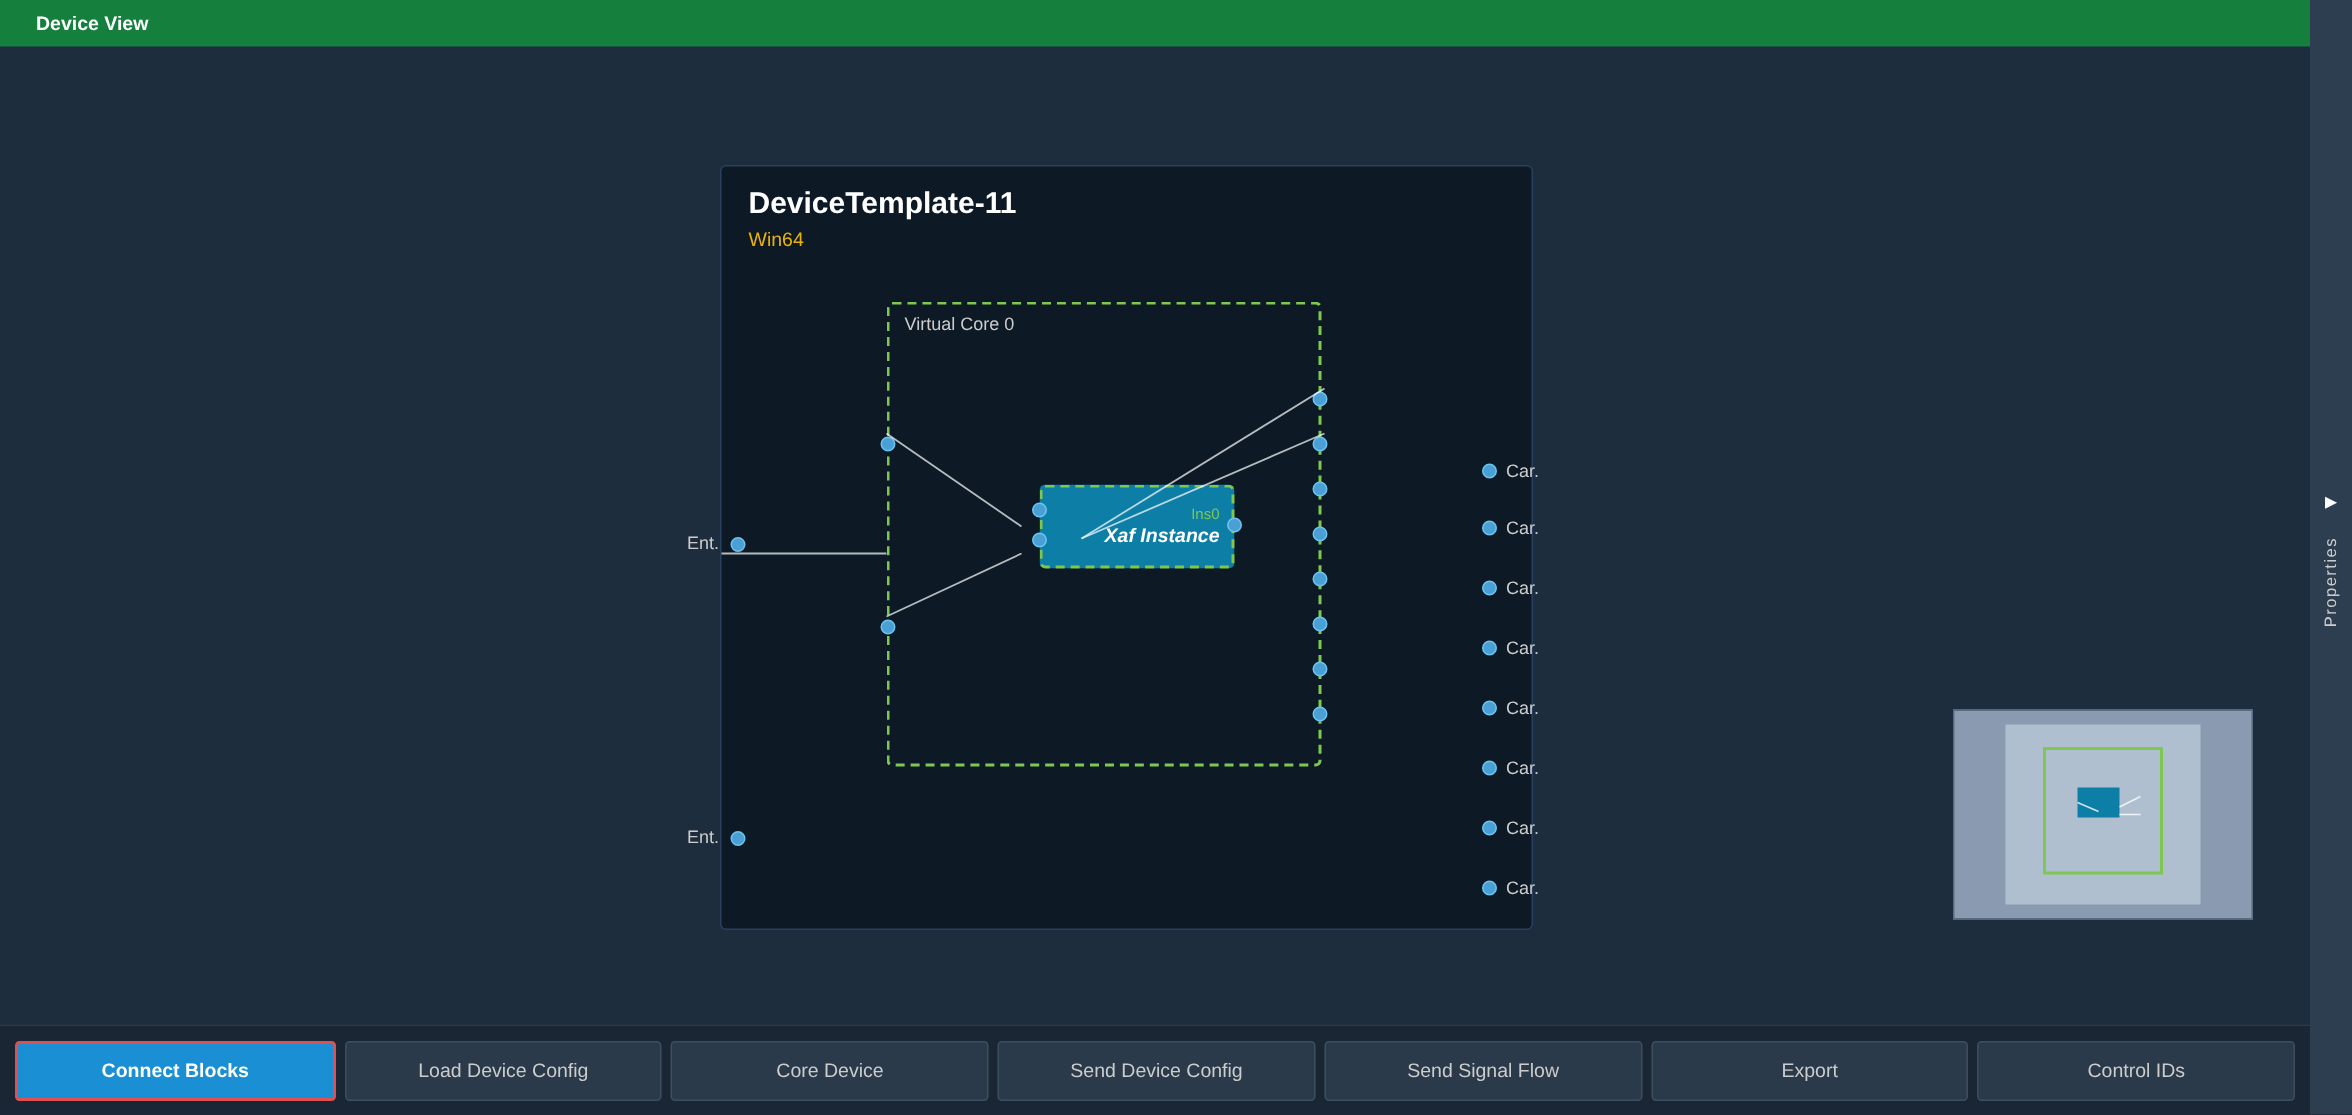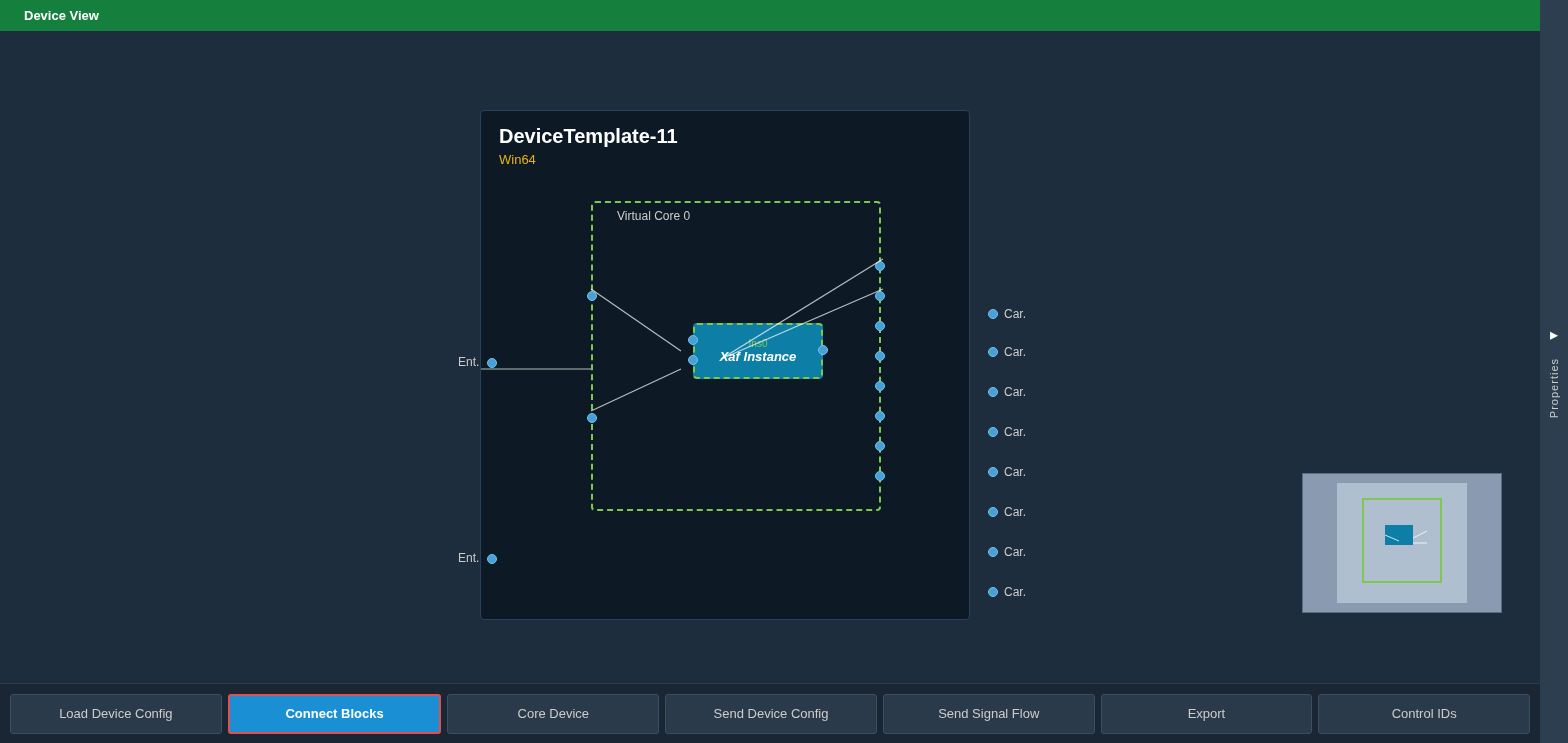--- a/index.html
+++ b/index.html
@@ -70,21 +70,21 @@
       bottom: 60px;
       background: #1e2d3e;
       overflow: hidden;
     }
 
     
     .device-template {
       position: absolute;
       top: 80px;
       left: 480px;
-      width: 490px;
+      width: 542px;
       height: 510px;
       background: #0d1a26;
       border: 1px solid #2a4060;
       border-radius: 4px;
     }
 
     .device-template-title {
       font-size: 20px;
       font-weight: bold;
       color: #fff;
@@ -105,38 +105,38 @@
       width: 290px;
       height: 310px;
       border: 2px dashed #7ec850;
       border-radius: 4px;
       background: transparent;
     }
 
     .virtual-core-label {
       position: absolute;
       top: 6px;
-      left: 24px;
+      left: 10px;
       font-size: 12px;
       color: #ccc;
     }
 
     
     .xaf-instance {
       position: absolute;
       top: 120px;
       left: 100px;
       width: 130px;
       height: 56px;
       background: #0d7ea6;
       border: 2px dashed #7ec850;
       border-radius: 4px;
       display: flex;
       flex-direction: column;
-      align-items: center;
+      align-items: flex-end;
       justify-content: center;
       padding: 4px 8px;
     }
 
     .xaf-instance-label-small {
       font-size: 10px;
       color: #7ec850;
     }
 
     .xaf-instance-label-big {
@@ -384,20 +384,20 @@
         <line x1="48" y1="52" x2="62" y2="58" stroke="white" stroke-width="1" opacity="0.8"></line>
         <line x1="76" y1="55" x2="90" y2="48" stroke="white" stroke-width="1" opacity="0.8"></line>
         <line x1="76" y1="60" x2="90" y2="60" stroke="white" stroke-width="1" opacity="0.8"></line>
       </svg>
     </div>
   </div>
 
 </div>
 
 <div class="bottom-toolbar">
+  <button class="toolbar-btn active">Connect Blocks</button>
   <button class="toolbar-btn">Load Device Config</button>
-  <button class="toolbar-btn active">Connect Blocks</button>
   <button class="toolbar-btn">Core Device</button>
   <button class="toolbar-btn">Send Device Config</button>
   <button class="toolbar-btn">Send Signal Flow</button>
   <button class="toolbar-btn">Export</button>
   <button class="toolbar-btn">Control IDs</button>
 </div>
 
 </body></html>

